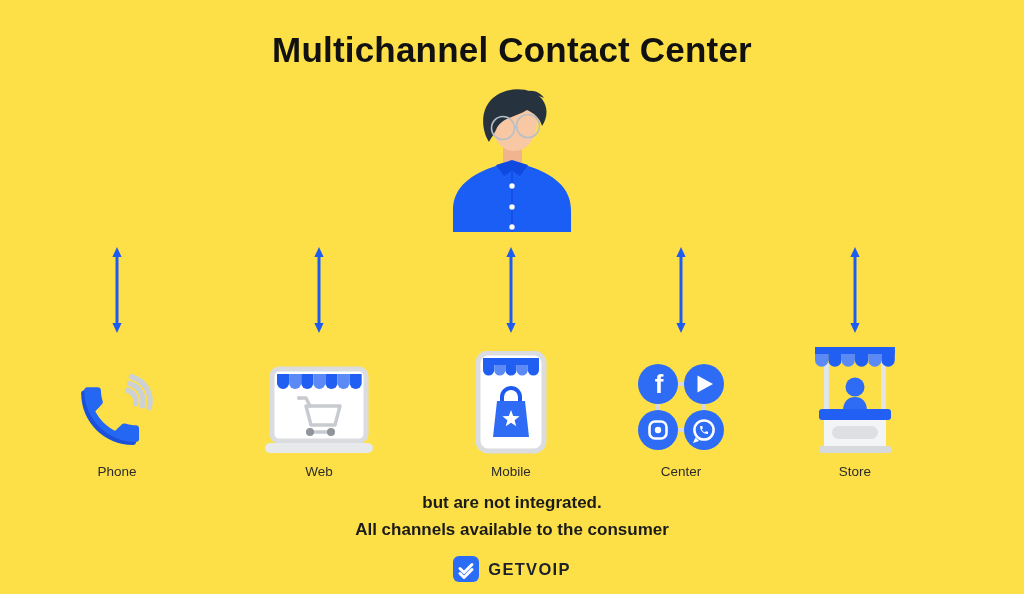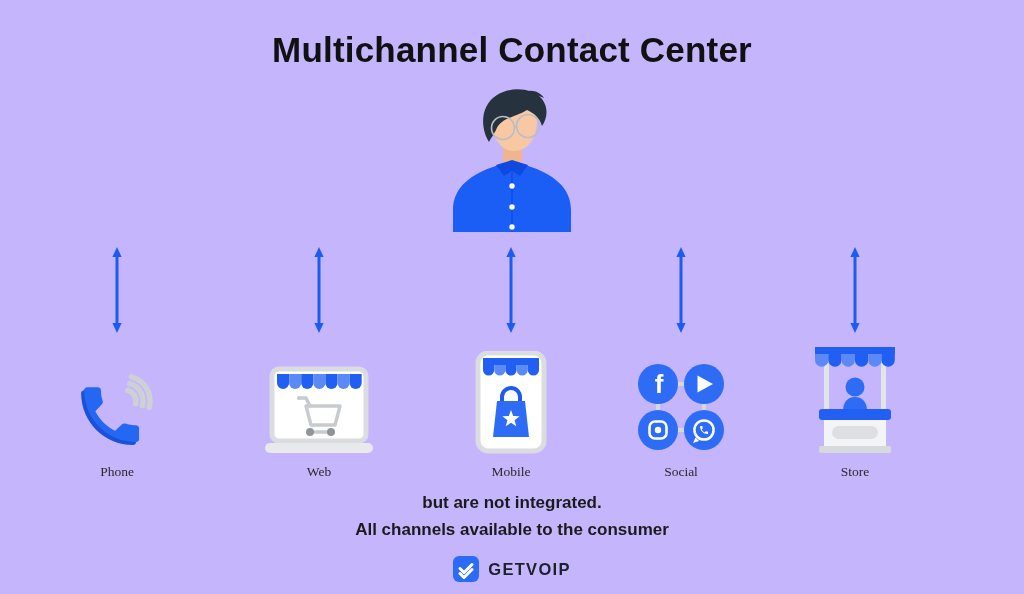--- a/index.html
+++ b/index.html
@@ -1,21 +1,21 @@
 <!DOCTYPE html>
 <html><head>
 <meta charset="utf-8">
 <style>
   * { margin: 0; padding: 0; box-sizing: border-box; }
   html, body { background: #fff; }
   .stage {
     position: relative;
     width: 1024px;
     height: 594px;
-    background: #c4b5fd;
+    background: #fde047;
     overflow: hidden;
     font-family: "Liberation Sans", sans-serif;
   }
   .title {
     position: absolute;
     top: 30px;
     left: 0;
     width: 100%;
     text-align: center;
     font-size: 35px;
@@ -42,21 +42,20 @@
   .channel .icon-box {
     height: 122px;
     display: flex;
     align-items: flex-end;
     justify-content: center;
   }
   .channel .label {
     margin-top: 9px;
     font-size: 13.5px;
     color: #2b2b2b;
-    font-family: Liberation Serif, serif;
   }
   .ch-phone  { left: 42px; }
   .ch-web    { left: 244px; }
   .ch-mobile { left: 436px; }
   .ch-social { left: 606px; }
   .ch-store  { left: 780px; }
   .caption {
     position: absolute;
     top: 489px;
     left: 0;
@@ -243,21 +242,21 @@
         <g>
           <circle cx="71" cy="71" r="20" fill="#2e6cf5"></circle>
           <circle cx="71" cy="71" r="9.6" fill="none" stroke="#ffffff" stroke-width="2.5"></circle>
           <path d="M62.5,78.5 L60,84 L66,82 Z" fill="#ffffff"></path>
           <g transform="translate(65.8,65.8) scale(0.44)" fill="#ffffff">
             <path d="M6.62 10.79c1.44 2.83 3.76 5.14 6.59 6.59l2.2-2.2c.27-.27.67-.36 1.02-.24 1.12.37 2.33.57 3.57.57.55 0 1 .45 1 1V20c0 .55-.45 1-1 1-9.39 0-17-7.61-17-17 0-.55.45-1 1-1h3.5c.55 0 1 .45 1 1 0 1.25.2 2.45.57 3.57.11.35.03.74-.24 1.02l-2.21 2.2z"></path>
           </g>
         </g>
       </svg>
     </div>
-    <div class="label">Social</div>
+    <div class="label">Center</div>
   </div>
 
   <div class="channel ch-store">
     <svg class="arrow" width="16" height="86" viewBox="0 0 16 86">
       <line x1="8" y1="9" x2="8" y2="77" stroke="#1d5cf0" stroke-width="3"></line>
       <polygon points="8,0 3.4,10 12.6,10" fill="#1d5cf0"></polygon>
       <polygon points="8,86 3.4,76 12.6,76" fill="#1d5cf0"></polygon>
     </svg>
     <div class="icon-box">
       <svg width="96" height="110" viewBox="0 0 96 110">

